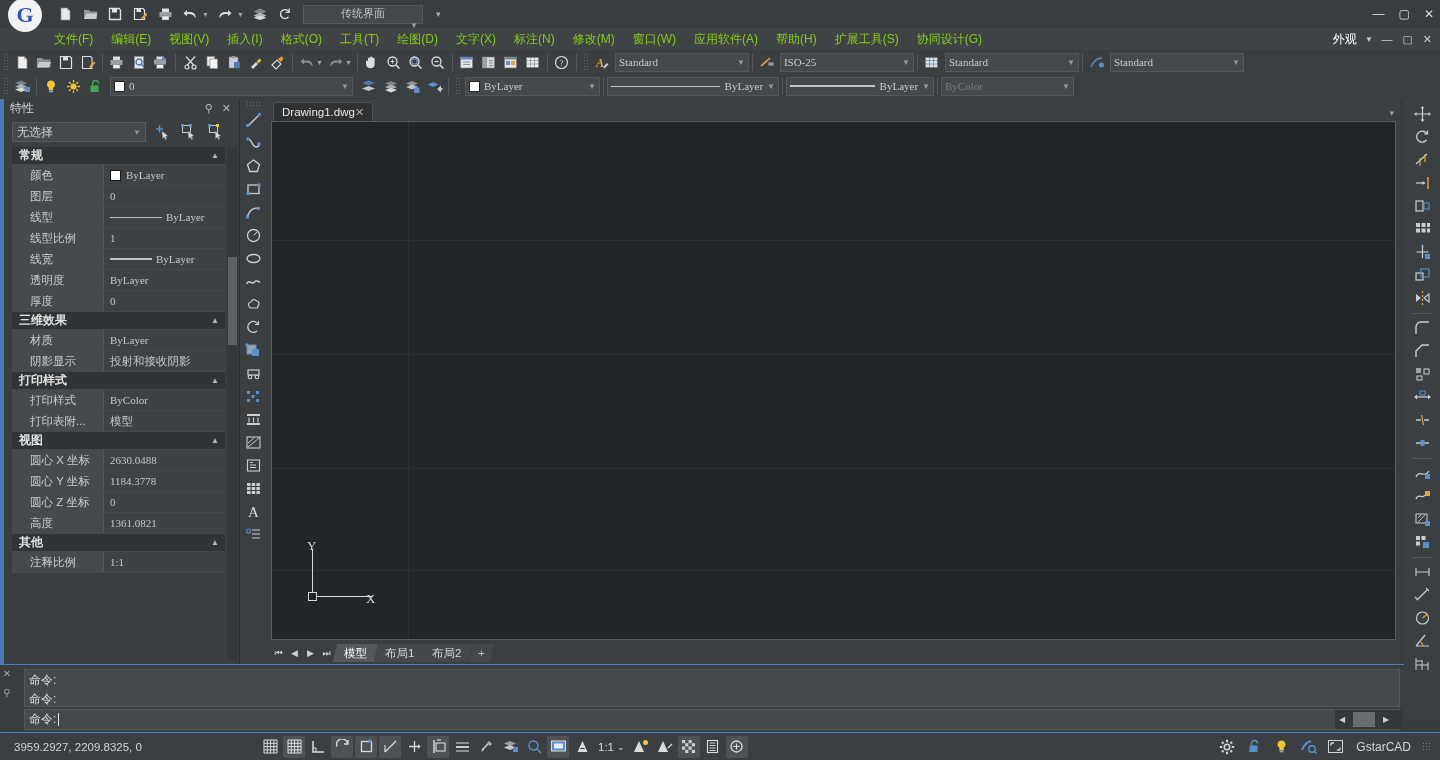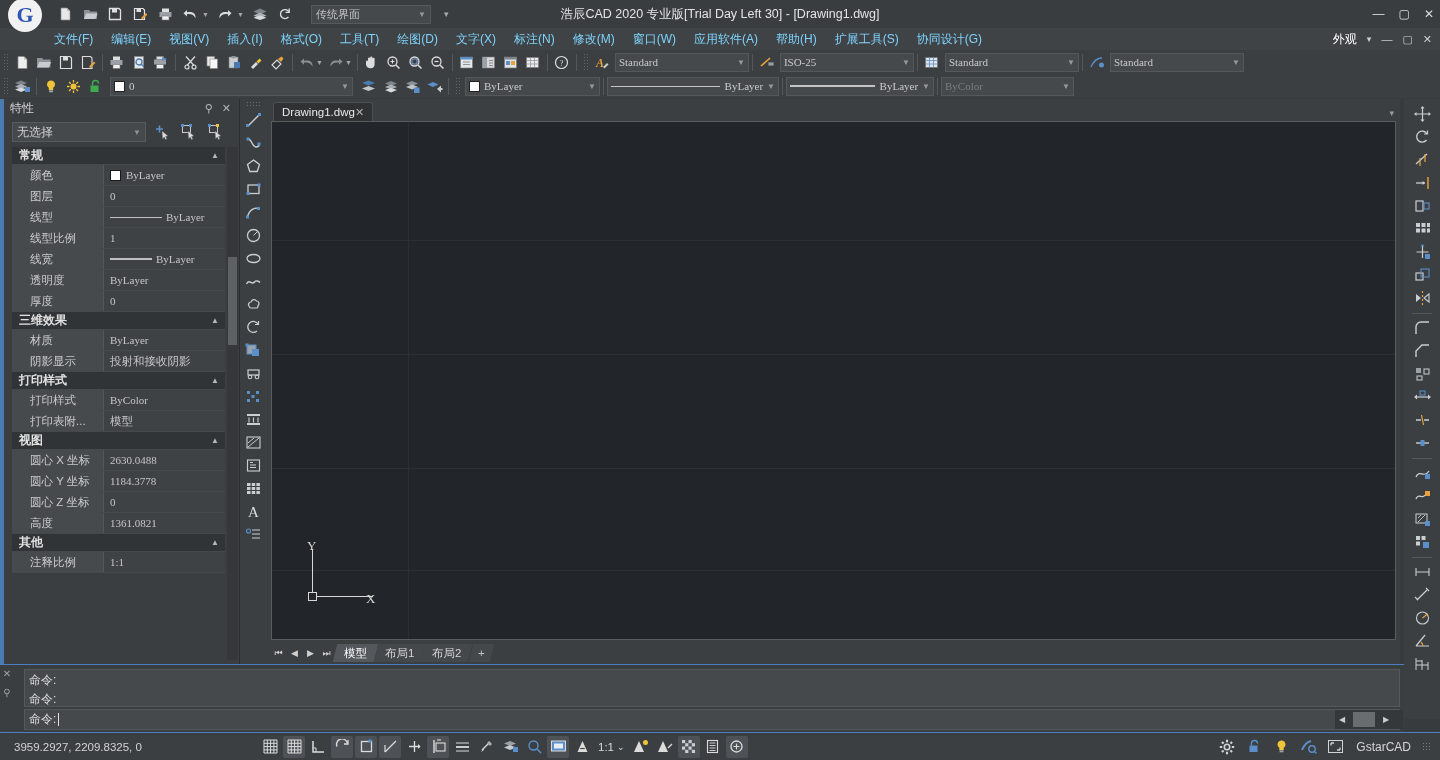--- a/index.html
+++ b/index.html
@@ -29,38 +29,38 @@
     font-family: "Liberation Serif", serif; line-height: 1;
   }
   .qat { display: flex; align-items: center; gap: 3px; margin-left: 12px; }
   .qicon {
     width: 22px; height: 22px; display: flex; align-items: center;
     justify-content: center; font-size: 13px; color: #d8d8d8; cursor: pointer;
   }
   .wsbox {
     width: 120px; height: 19px; background: #45494c; border: 1px solid #55595c;
     display: flex; align-items: center; padding: 0 4px; font-size: 11px;
-    color: #c5c5c5; margin-left: 12px;
+    color: #c5c5c5; margin-left: 4px; flex-direction: column;
   }
   .wsbox .arr { margin-left: auto; font-size: 8px; color: #999; }
   .dnarr { margin-left: 10px; font-size: 9px; color: #aaa; }
   .apptitle {
     position: absolute; left: 0; right: 0; text-align: center;
     font-size: 12.5px; color: #e4e4e4; pointer-events: none;
   }
   .wbtns { position: absolute; right: 6px; display: flex; gap: 14px; align-items: center; }
   .wbtn { font-size: 12px; color: #dcdcdc; cursor: pointer; }
 
   
   .menubar {
     position: absolute; left: 0; top: 28px; width: 1440px; height: 22px;
     background: #404346; display: flex; align-items: center; padding-left: 45px;
   }
   .menu-item {
-    padding: 2px 9px; font-size: 12px; color: #7dd3fc; cursor: pointer; white-space: nowrap;
+    padding: 2px 9px; font-size: 12px; color: #84cc16; cursor: pointer; white-space: nowrap;
   }
   .menu-right { position: absolute; right: 8px; display: flex; align-items: center; gap: 10px; }
   .menu-right .lbl { font-size: 12px; color: #ffffff; cursor: pointer; font-family: Liberation Mono, monospace; }
   .menu-right .wb { font-size: 11px; color: #cfcfcf; cursor: pointer; }
 
   
   .tbrow {
     position: absolute; left: 0; width: 1440px; height: 24px;
     background: #3c3f42; display: flex; align-items: center;
   }
@@ -343,21 +343,20 @@
             <path d="M11 5a4.5 4.5 0 10-.6 5" fill="none" stroke="#dcdcdc" stroke-width="1.3"></path>
             <path d="M11.2 1.5V5.4H7.5" fill="none" stroke="#dcdcdc" stroke-width="1.3"></path>
           </svg>
       </div>
       <div class="wsbox">
         <span>传统界面</span>
         <span class="arr">▼</span>
       </div>
       <span class="dnarr">▾</span>
     </div>
-    <div class="apptitle">浩辰CAD 2020 专业版[Trial Day Left 30] - [Drawing1.dwg]</div>
     <div class="wbtns">
       <span class="wbtn">—</span>
       <span class="wbtn">▢</span>
       <span class="wbtn">✕</span>
     </div>
   </div>
 
   <div class="menubar">
     <div class="menu-item">文件(F)</div>
     <div class="menu-item">编辑(E)</div>

